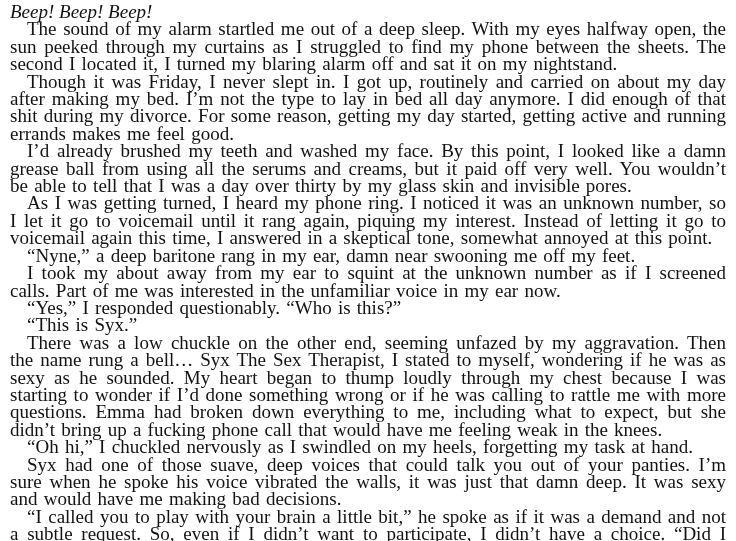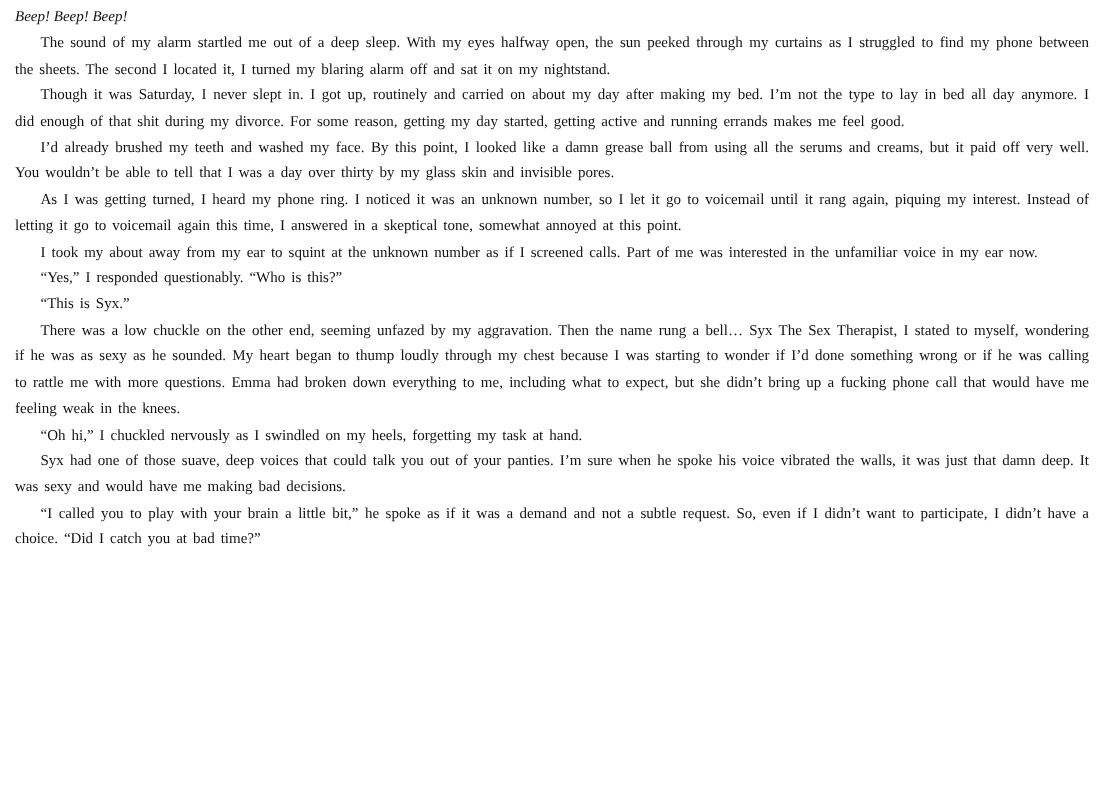--- a/index.html
+++ b/index.html
@@ -8,21 +8,21 @@
     background: #ffffff;
   }
   .page {
     width: 736px;
     height: 541px;
     box-sizing: border-box;
     padding: 3px 10px 0 10px;
     background: #ffffff;
     color: #121212;
     font-family: "Liberation Serif", "DejaVu Serif", serif;
-    font-size: 10px;
+    font-size: 19px;
     line-height: 17.4px;
     text-align: justify;
     overflow: hidden;
   }
   .page p {
     margin: 0;
     padding: 0;
     text-indent: 17px;
     word-spacing: 1.5px;
   }
@@ -31,23 +31,24 @@
     text-indent: 0;
     word-spacing: normal;
   }
 </style>
 </head>
 <body>
 
 <div class="page">
   <p class="opening">Beep! Beep! Beep!</p>
   <p>The sound of my alarm startled me out of a deep sleep. With my eyes halfway open, the sun peeked through my curtains as I struggled to find my phone between the sheets. The second I located it, I turned my blaring alarm off and sat it on my nightstand.</p>
-  <p>Though it was Saturday, I never slept in. I got up, routinely and carried on about my day after making my bed. I’m not the type to lay in bed all day anymore. I did enough of that shit during my divorce. For some reason, getting my day started, getting active and running errands makes me feel good.</p>
+  <p>Though it was Friday, I never slept in. I got up, routinely and carried on about my day after making my bed. I’m not the type to lay in bed all day anymore. I did enough of that shit during my divorce. For some reason, getting my day started, getting active and running errands makes me feel good.</p>
   <p>I’d already brushed my teeth and washed my face. By this point, I looked like a damn grease ball from using all the serums and creams, but it paid off very well. You wouldn’t be able to tell that I was a day over thirty by my glass skin and invisible pores.</p>
   <p>As I was getting turned, I heard my phone ring. I noticed it was an unknown number, so I let it go to voicemail until it rang again, piquing my interest. Instead of letting it go to voicemail again this time, I answered in a skeptical tone, somewhat annoyed at this point.</p>
+  <p>“Nyne,” a deep baritone rang in my ear, damn near swooning me off my feet.</p>
   <p>I took my about away from my ear to squint at the unknown number as if I screened calls. Part of me was interested in the unfamiliar voice in my ear now.</p>
   <p>“Yes,” I responded questionably. “Who is this?”</p>
   <p>“This is Syx.”</p>
   <p>There was a low chuckle on the other end, seeming unfazed by my aggravation. Then the name rung a bell… Syx The Sex Therapist, I stated to myself, wondering if he was as sexy as he sounded. My heart began to thump loudly through my chest because I was starting to wonder if I’d done something wrong or if he was calling to rattle me with more questions. Emma had broken down everything to me, including what to expect, but she didn’t bring up a fucking phone call that would have me feeling weak in the knees.</p>
   <p>“Oh hi,” I chuckled nervously as I swindled on my heels, forgetting my task at hand.</p>
   <p>Syx had one of those suave, deep voices that could talk you out of your panties. I’m sure when he spoke his voice vibrated the walls, it was just that damn deep. It was sexy and would have me making bad decisions.</p>
   <p>“I called you to play with your brain a little bit,” he spoke as if it was a demand and not a subtle request. So, even if I didn’t want to participate, I didn’t have a choice. “Did I catch you at bad time?”</p>
 </div>
 
 </body></html>

